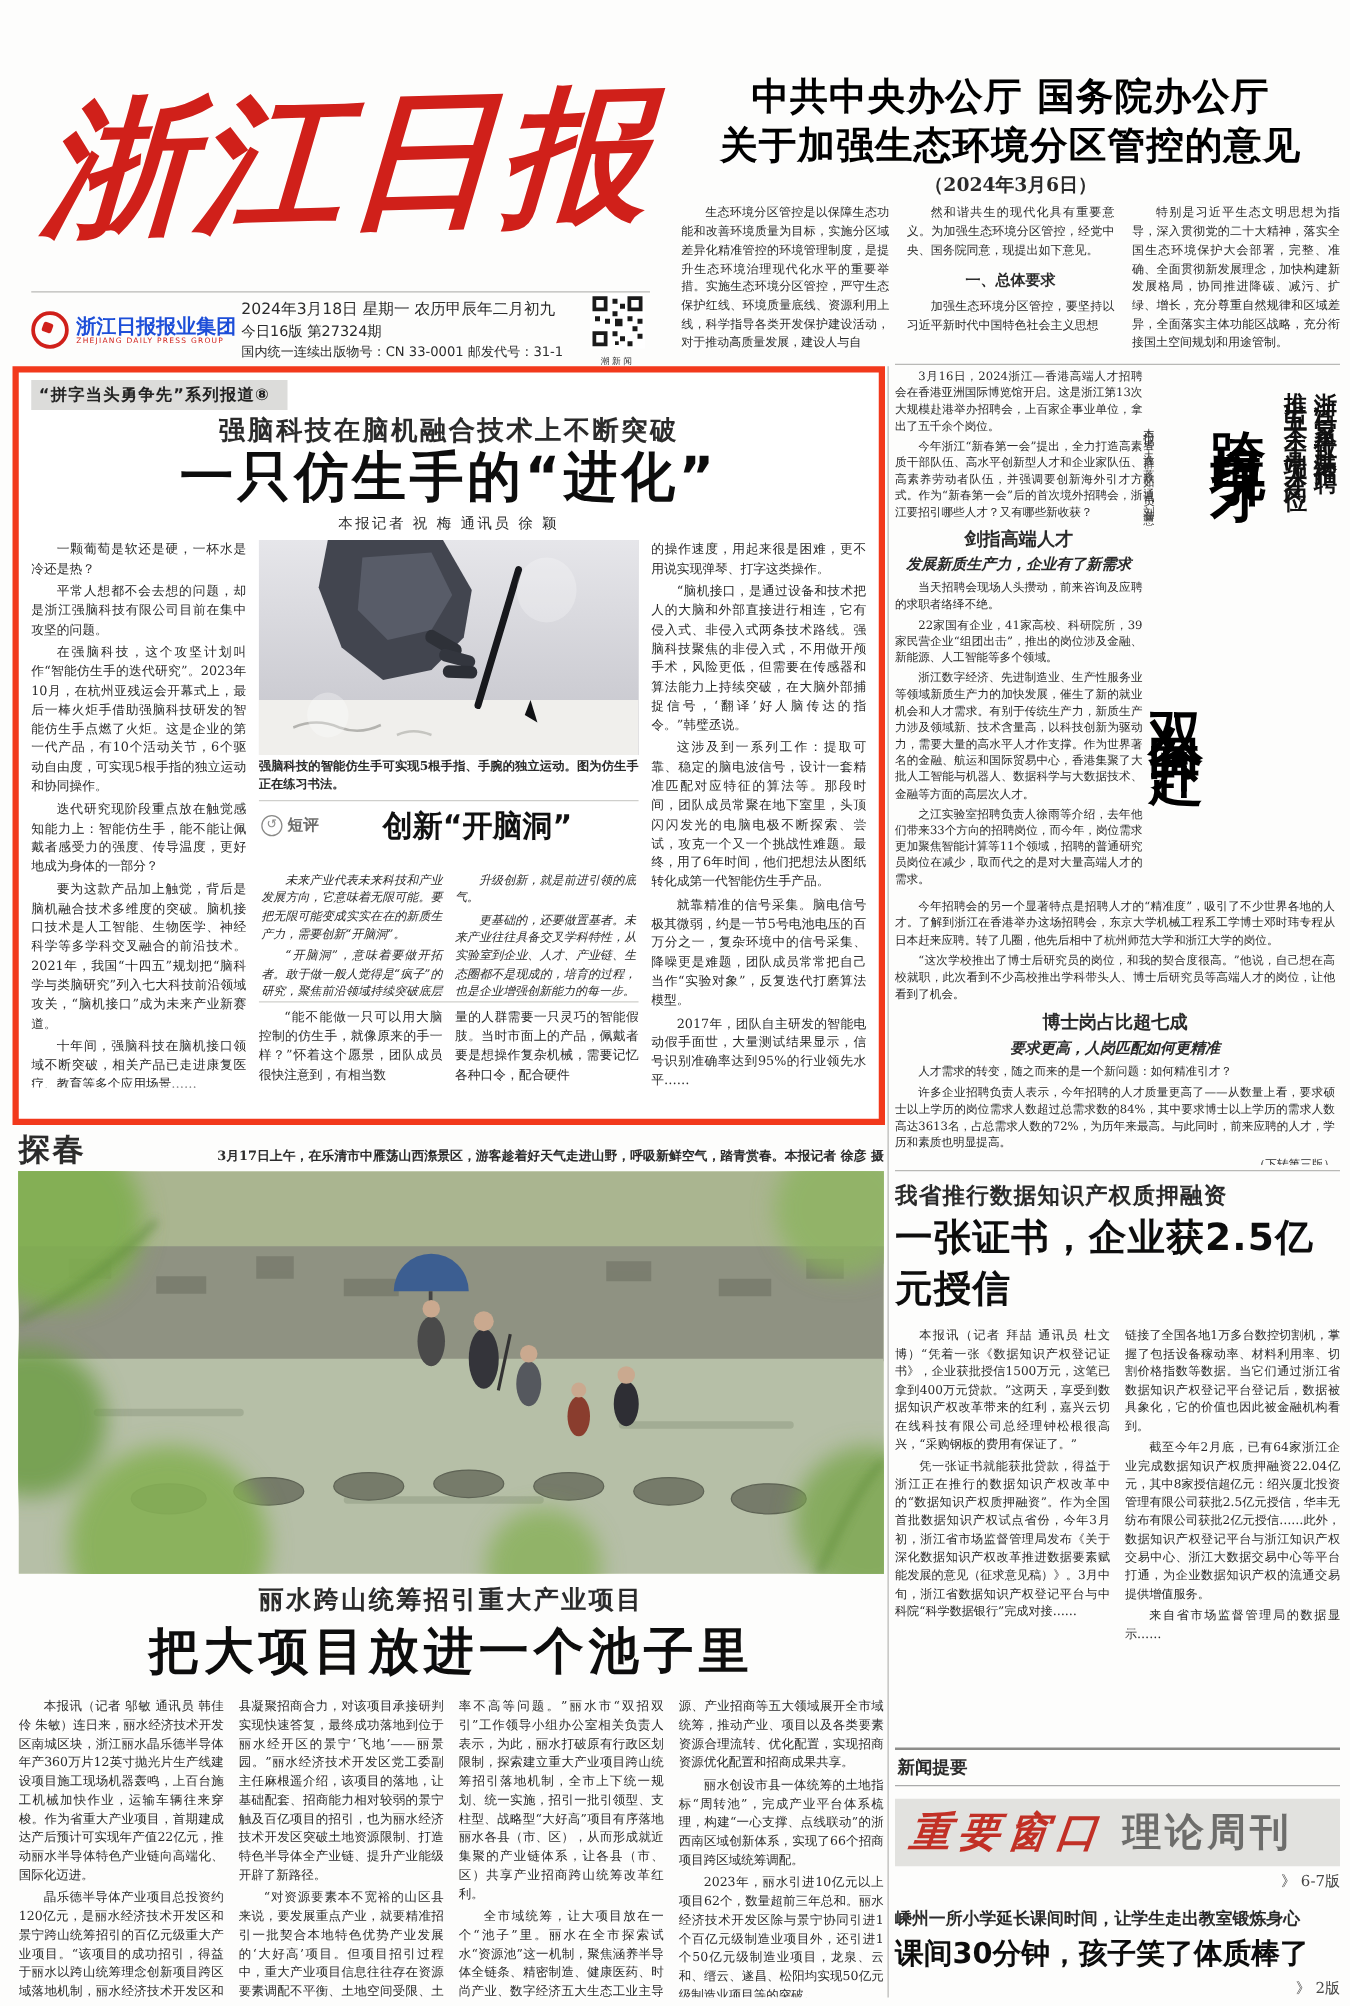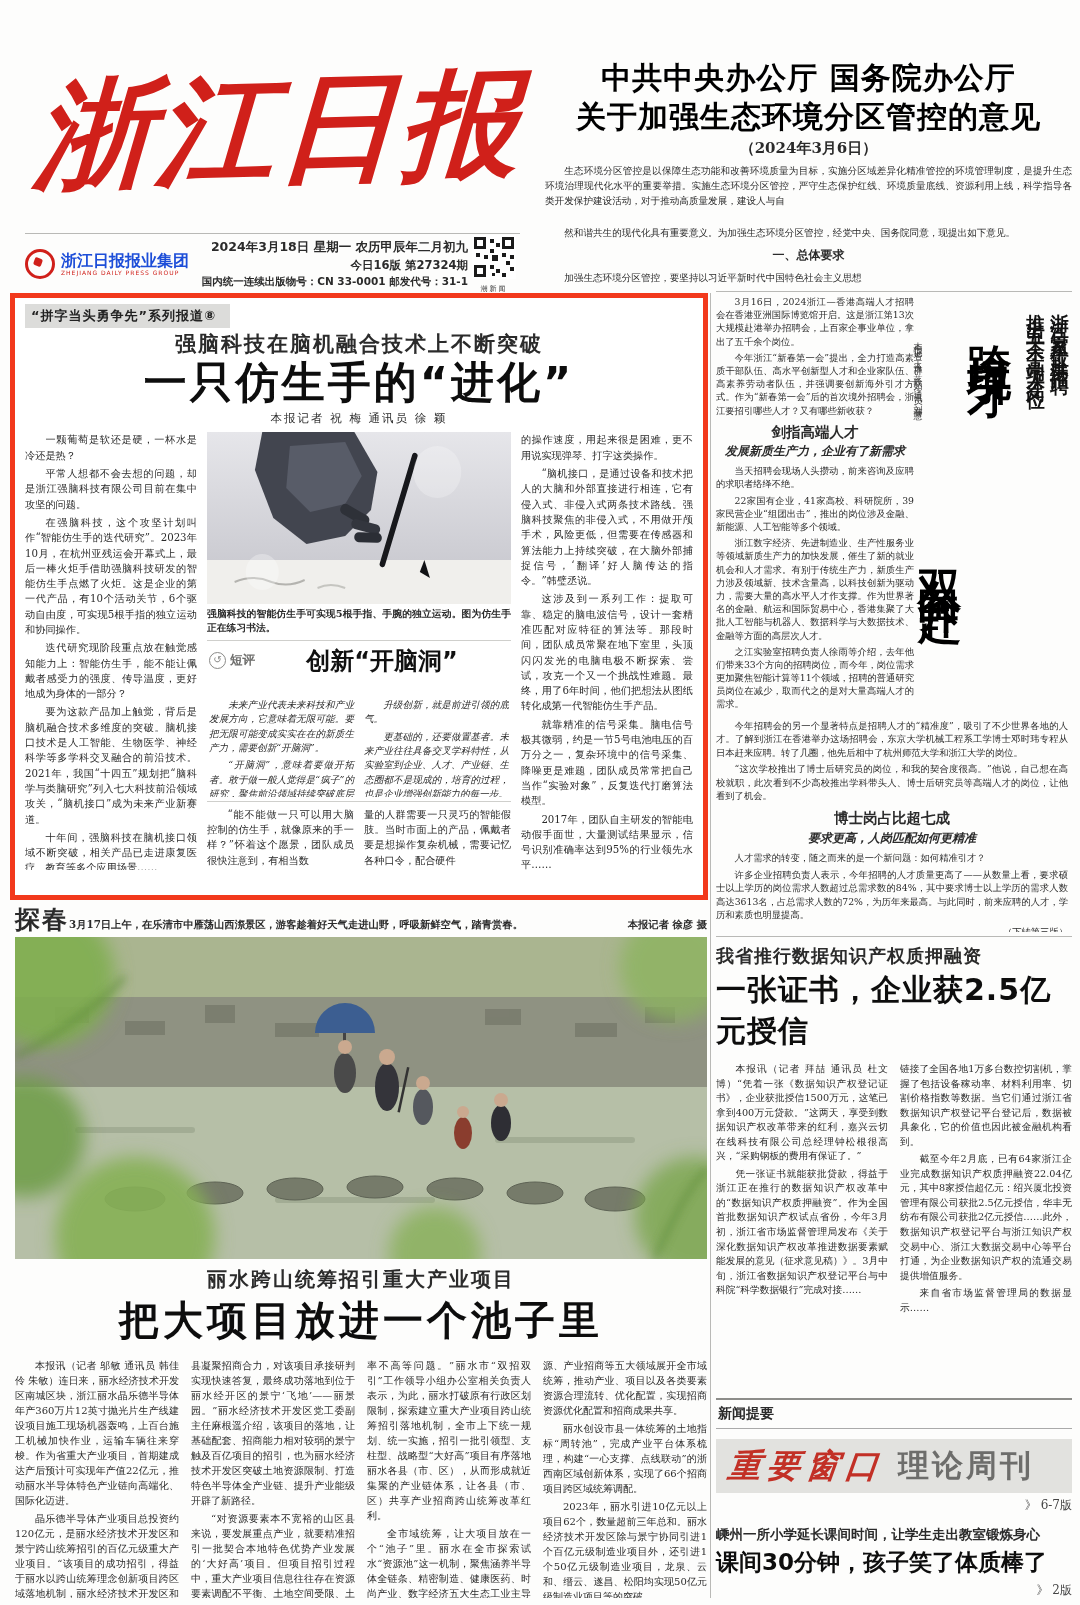--- a/index.html
+++ b/index.html
@@ -14,31 +14,31 @@
      font-size:118px;line-height:1.3;color:#d0201a;letter-spacing:4px;transform:rotate(-1.5deg) skewX(-4deg);
      white-space:nowrap;}
   .mast-underline{left:25px;top:233px;width:495px;height:1px;}
   .info-row{position:absolute;left:25px;top:240px;width:495px;height:48px;display:flex;align-items:center;}
   .logo-wrap{display:flex;align-items:center;width:168px;}
   .logo-ring{width:24px;height:24px;border:3px solid #d0201a;border-radius:50%;position:relative;flex:none;}
   .logo-ring:after{content:"";position:absolute;left:6px;top:6px;width:8px;height:8px;background:#d0201a;border-radius:2px;transform:rotate(20deg);}
   .group-text{margin-left:6px;}
   .group-name{color:#1d4ed8;font-weight:900;font-size:16px;line-height:1.1;}
   .group-en{color:#d0201a;font-size:6px;letter-spacing:1px;}
-  .date-block{flex:1;text-align:right;font-weight:700;}
+  .date-block{flex:1;text-align:left;font-weight:400;}
   .date-l1{font-size:12.5px;}
   .date-l2{font-size:11.5px;margin-top:2px;}
   .date-l3{font-size:10.5px;margin-top:2px;}
   .qr-wrap{width:52px;text-align:center;}
   .qr-cap{font-size:7px;letter-spacing:2px;margin-top:1px;color:#333;}
   
   .gov{position:absolute;left:545px;top:58px;width:527px;height:232px;}
   .gov-h{font-weight:900;font-size:30px;text-align:center;line-height:1.3;letter-spacing:1px;color:#000000;}
   .gov-date{text-align:center;font-size:15px;font-weight:700;margin:3px 0 6px;}
-  .gov-cols{display:flex;gap:14px;height:122px;overflow:hidden;flex-direction:column;}
+  .gov-cols{display:flex;gap:14px;height:122px;overflow:hidden;}
   .gov-col{flex:1;font-size:9.6px;line-height:1.55;}
   .gov-head{text-align:center;font-weight:900;font-size:12px;margin:6px 0;text-indent:0;}
   .gov-jump{text-align:right;font-size:9.6px;}
   .gov-rule{left:716px;top:291px;width:356px;height:1px;}
   
   .redbox{position:absolute;left:10px;top:293px;width:698px;height:607px;border:5px solid #f2391c;
           box-sizing:border-box;background:#fff;padding:6px 10px;}
   .series-tag{display:inline-block;background:#dcdcda;color:#222;font-weight:700;font-size:13px;
           padding:3px 14px 3px 6px;letter-spacing:1px;}
   .brain-overline{text-align:center;font-weight:800;font-size:21px;margin-top:2px;letter-spacing:2px;}
@@ -68,21 +68,21 @@
   .vtext{writing-mode:vertical-rl;position:absolute;}
   .hk-k{font-weight:800;font-size:18.5px;letter-spacing:7px;top:4px;height:400px;color:#111;}
   .hk-h{font-weight:900;font-size:44px;letter-spacing:10px;color:#000;}
   .hk-byline{font-size:9px;letter-spacing:3px;color:#333;top:40px;height:330px;}
   .hk-wide{margin-top:4px;font-size:9.3px;line-height:1.45;padding-right:4px;}
   .hk-jump{text-align:right;font-size:9.3px;}
   
   .tan{position:absolute;left:15px;top:903px;width:692px;}
   .tan-head{display:flex;align-items:baseline;height:30px;}
   .tan-title{font-weight:900;font-size:25px;flex:none;letter-spacing:2px;}
-  .tan-caption{flex:1;text-align:left;font-size:10.3px;font-weight:700;}
+  .tan-caption{flex:1;text-align:right;font-size:10.3px;font-weight:700;}
   .tan-credit{flex:none;font-size:10.3px;font-weight:700;}
   .tan-photo{width:692px;height:322px;display:block;margin-top:4px;background:#cdd6bd;}
   
   .ls{position:absolute;left:15px;top:1266px;width:692px;height:332px;overflow:hidden;}
   .ls-overline{text-align:center;font-weight:800;font-size:20px;letter-spacing:2px;}
   .ls-headline{text-align:center;font-weight:900;font-size:40px;letter-spacing:4px;color:#0d0d0d;}
   .ls-cols{display:flex;gap:12px;margin-top:10px;height:240px;overflow:hidden;}
   .ls-col{flex:1;font-size:10px;line-height:1.5;}
   
   .dc{position:absolute;left:716px;top:944px;width:356px;height:442px;overflow:hidden;}

